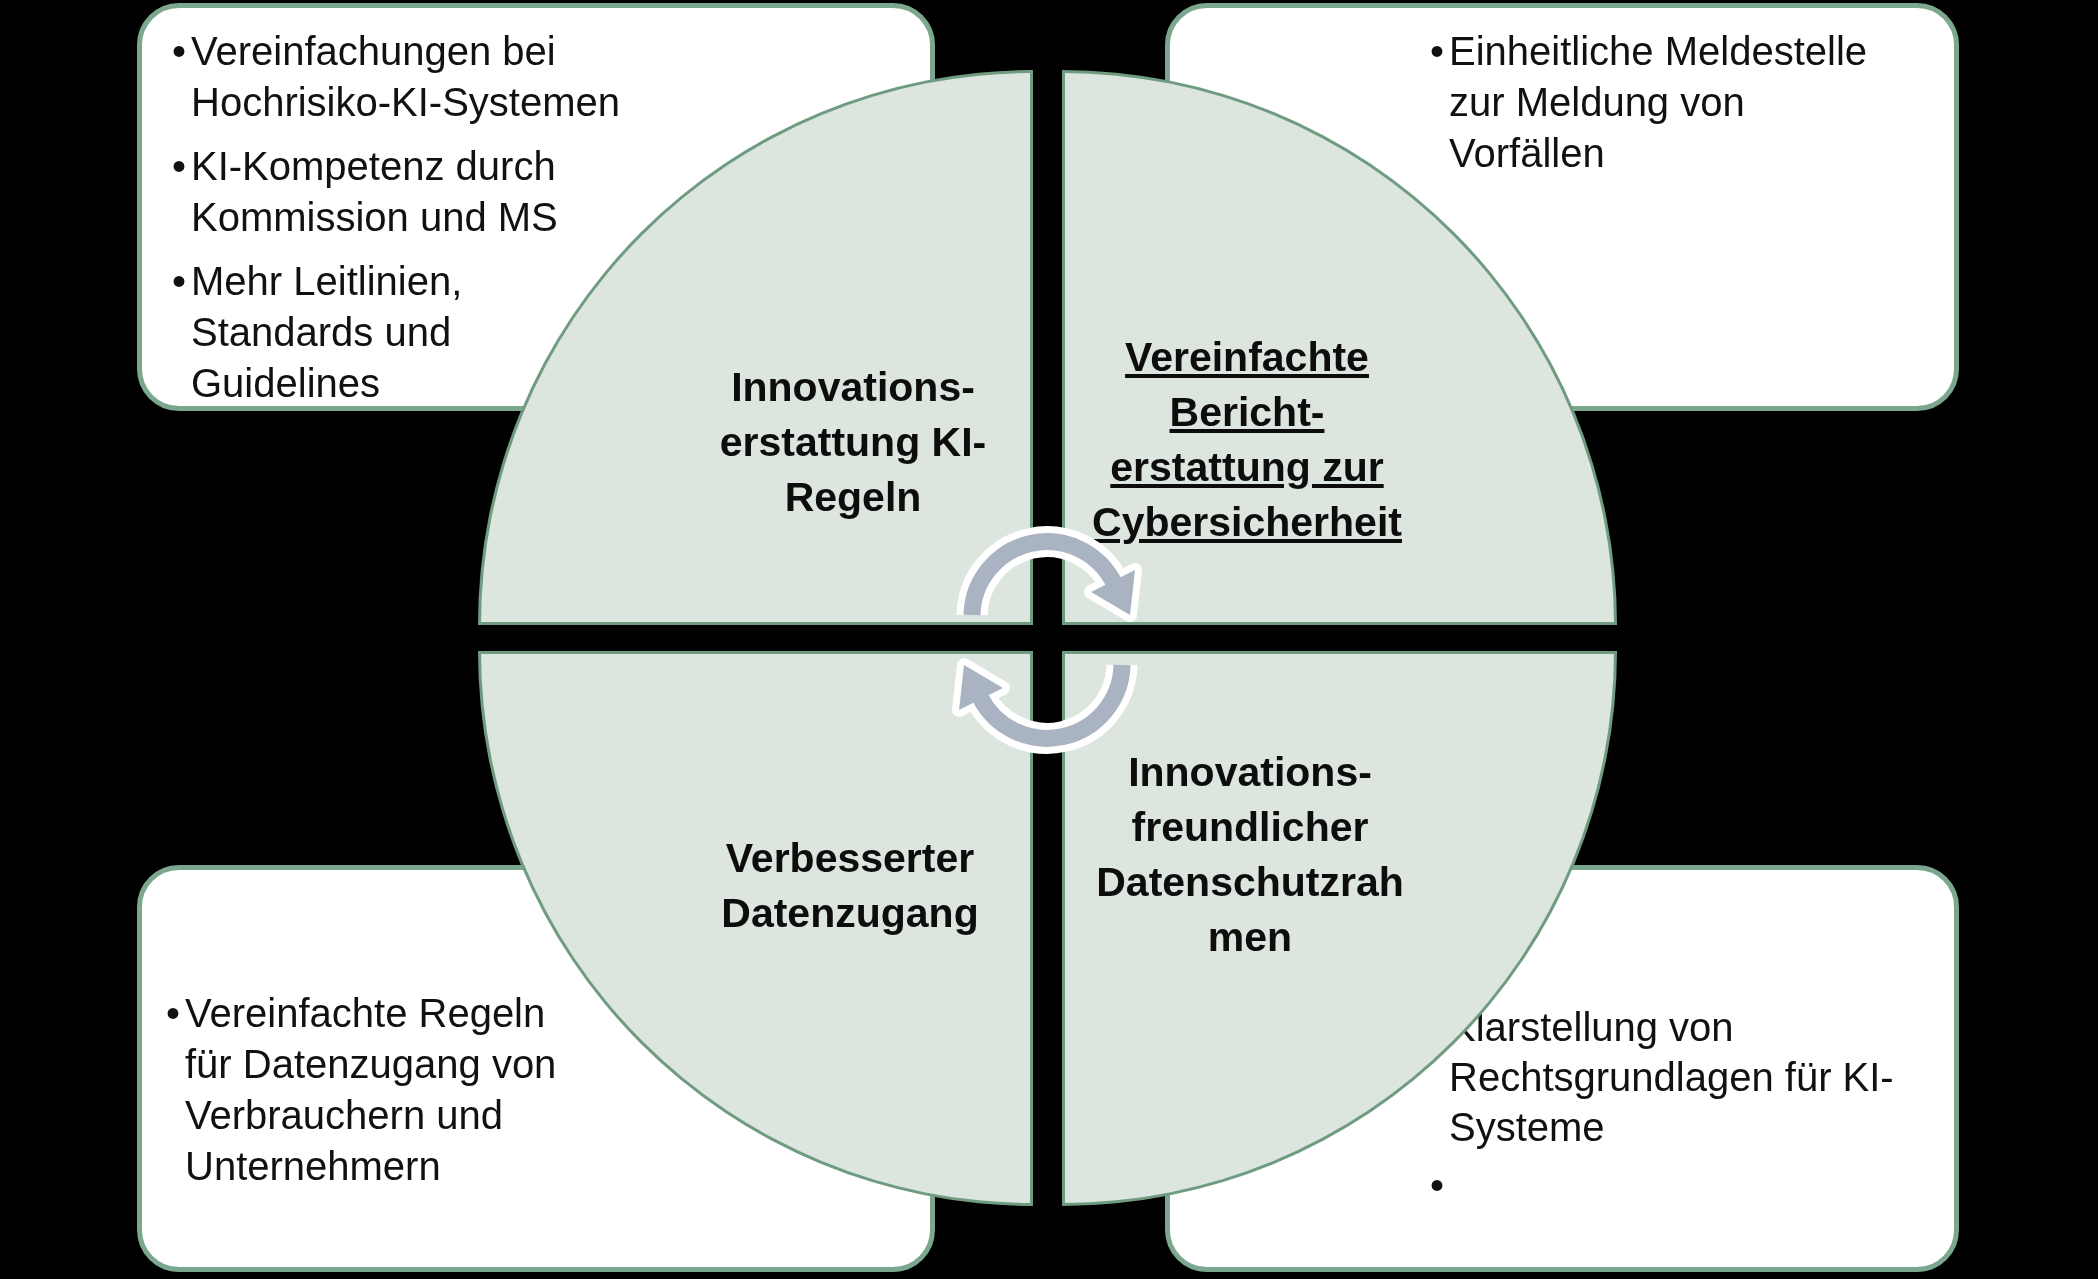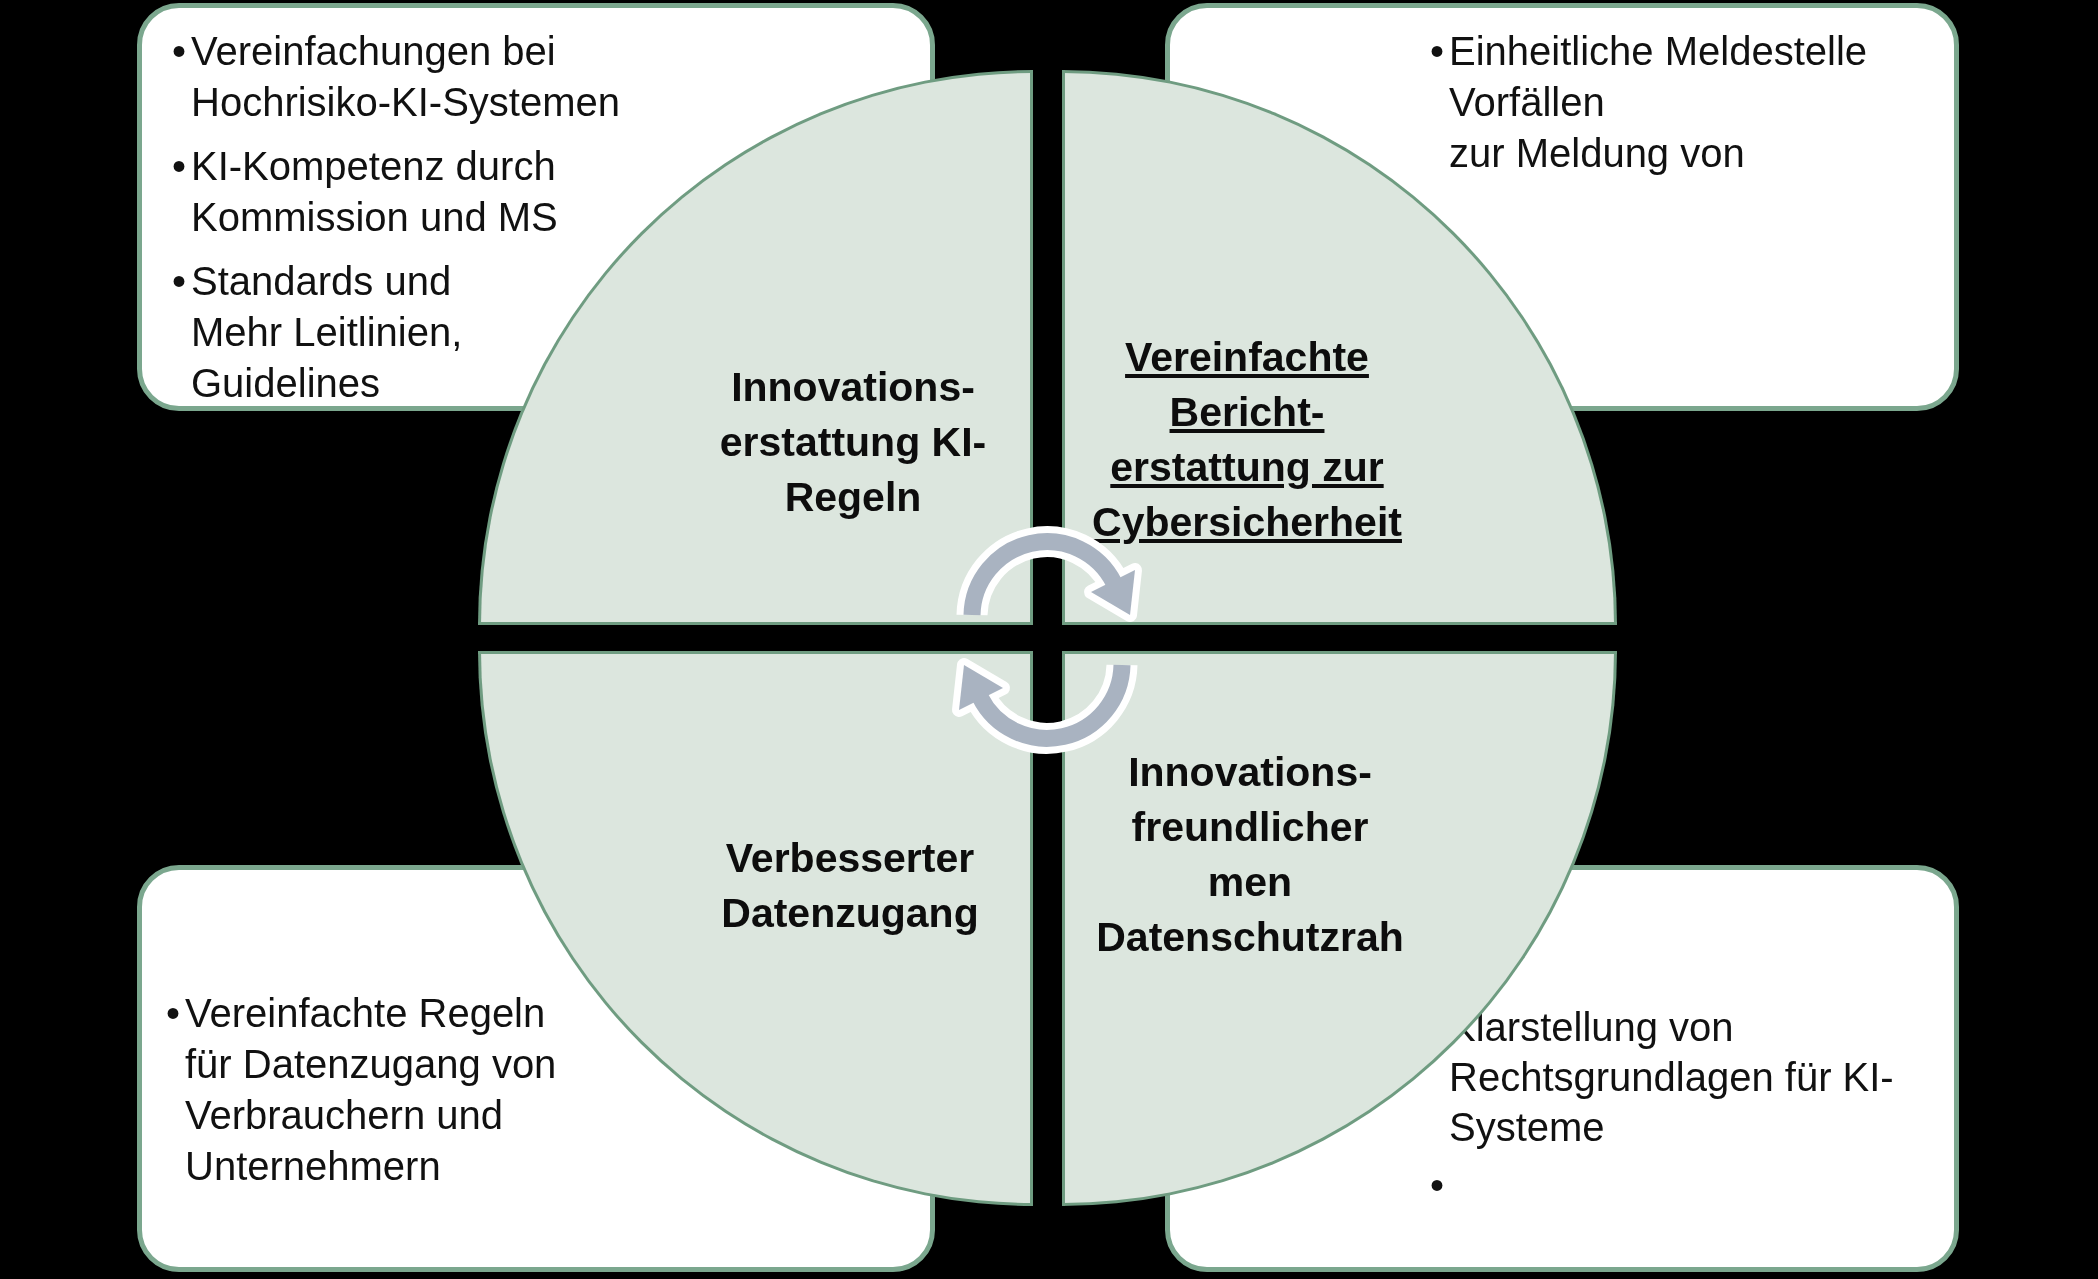--- a/index.html
+++ b/index.html
@@ -52,32 +52,32 @@
       <span class="li-line">Vereinfachungen bei</span>
       <span class="li-line">Hochrisiko-KI-Systemen</span>
     </div>
     <div class="li">
       <span class="bullet">•</span>
       <span class="li-line">KI-Kompetenz durch</span>
       <span class="li-line">Kommission und MS</span>
     </div>
     <div class="li">
       <span class="bullet">•</span>
+      <span class="li-line">Mehr Leitlinien,</span>
       <span class="li-line">Standards und</span>
-      <span class="li-line">Mehr Leitlinien,</span>
       <span class="li-line">Guidelines</span>
     </div>
   </div>
 
   <div class="callout" id="box-tr">
     <div class="li">
       <span class="bullet">•</span>
       <span class="li-line">Einheitliche Meldestelle</span>
+      <span class="li-line">zur Meldung von</span>
       <span class="li-line">Vorfällen</span>
-      <span class="li-line">zur Meldung von</span>
     </div>
   </div>
 
   <div class="callout" id="box-bl">
     <div class="li">
       <span class="bullet">•</span>
       <span class="li-line">Vereinfachte Regeln</span>
       <span class="li-line">für Datenzugang von</span>
       <span class="li-line">Verbrauchern und</span>
       <span class="li-line">Unternehmern</span>
@@ -112,22 +112,22 @@
     <span class="q-line">erstattung zur</span>
     <span class="q-line">Cybersicherheit</span>
   </div>
   <div class="q-label" id="label-bl">
     <span class="q-line">Verbesserter</span>
     <span class="q-line">Datenzugang</span>
   </div>
   <div class="q-label" id="label-br">
     <span class="q-line">Innovations-</span>
     <span class="q-line">freundlicher</span>
+    <span class="q-line">Datenschutzrah</span>
     <span class="q-line">men</span>
-    <span class="q-line">Datenschutzrah</span>
   </div>
 
   <svg id="cycle" viewBox="0 0 320 270" aria-hidden="true">
     <g>
       <path d="M 85 110 A 75 75 0 0 1 227 78" fill="none" stroke="#ffffff" stroke-width="31"></path>
       <polygon points="243,110 248,65 204,87" fill="#ffffff" stroke="#ffffff" stroke-width="14" stroke-linejoin="round"></polygon>
       <path d="M 85 110 A 75 75 0 0 1 227 78" fill="none" stroke="#a9b3c1" stroke-width="17"></path>
       <polygon points="243,110 248,65 204,87" fill="#a9b3c1"></polygon>
     </g>
     <g transform="rotate(180 160 135)">

